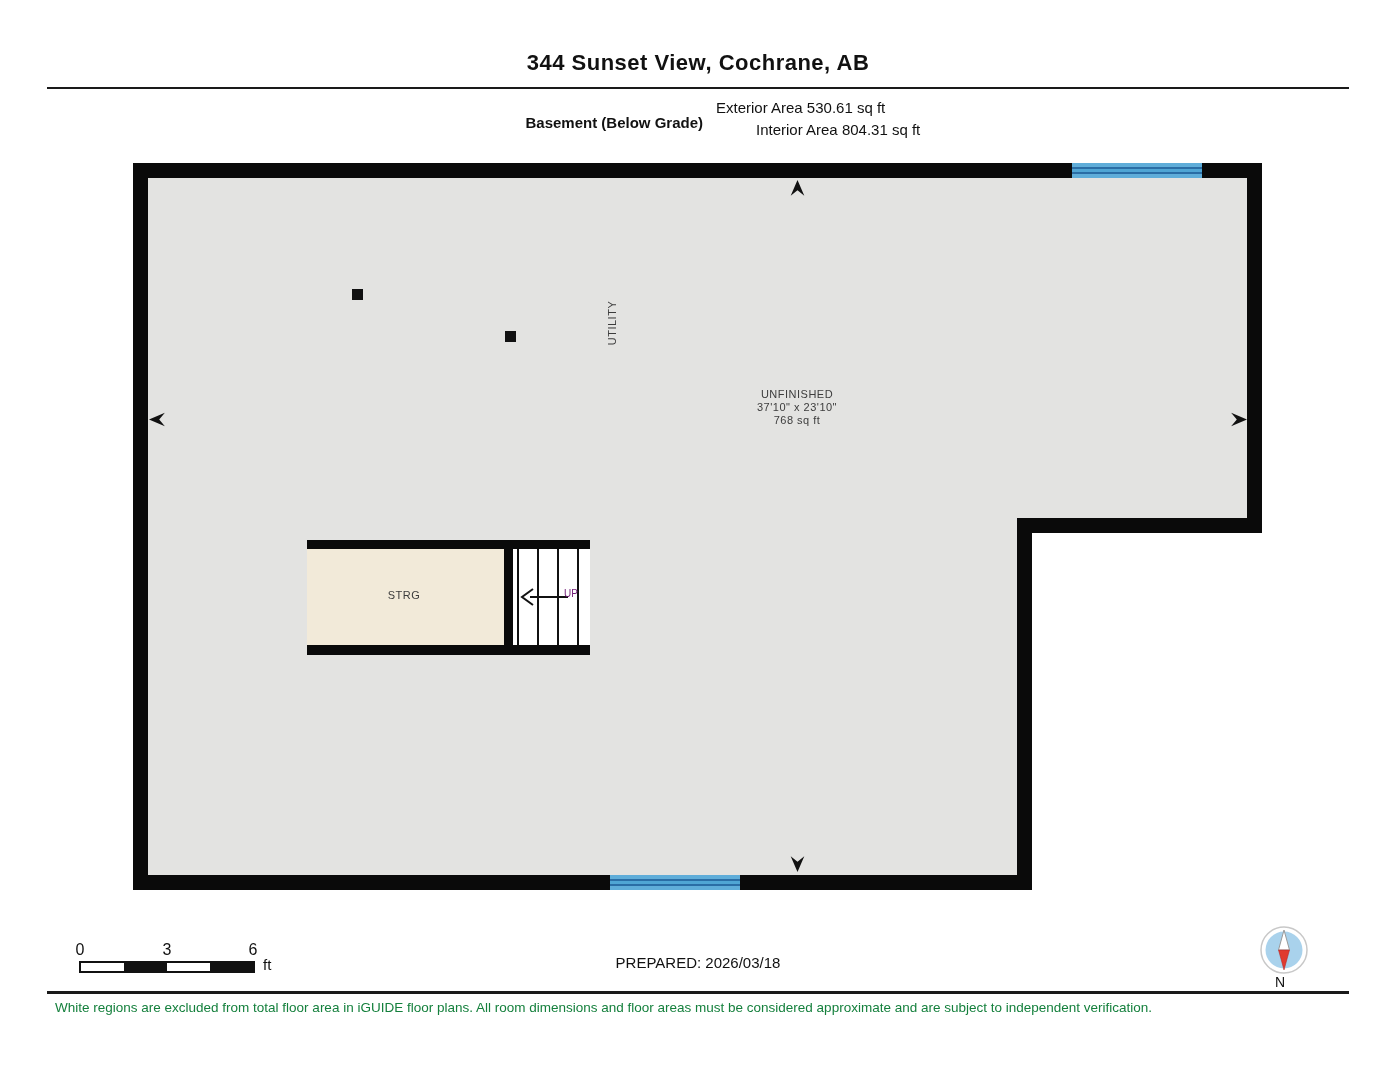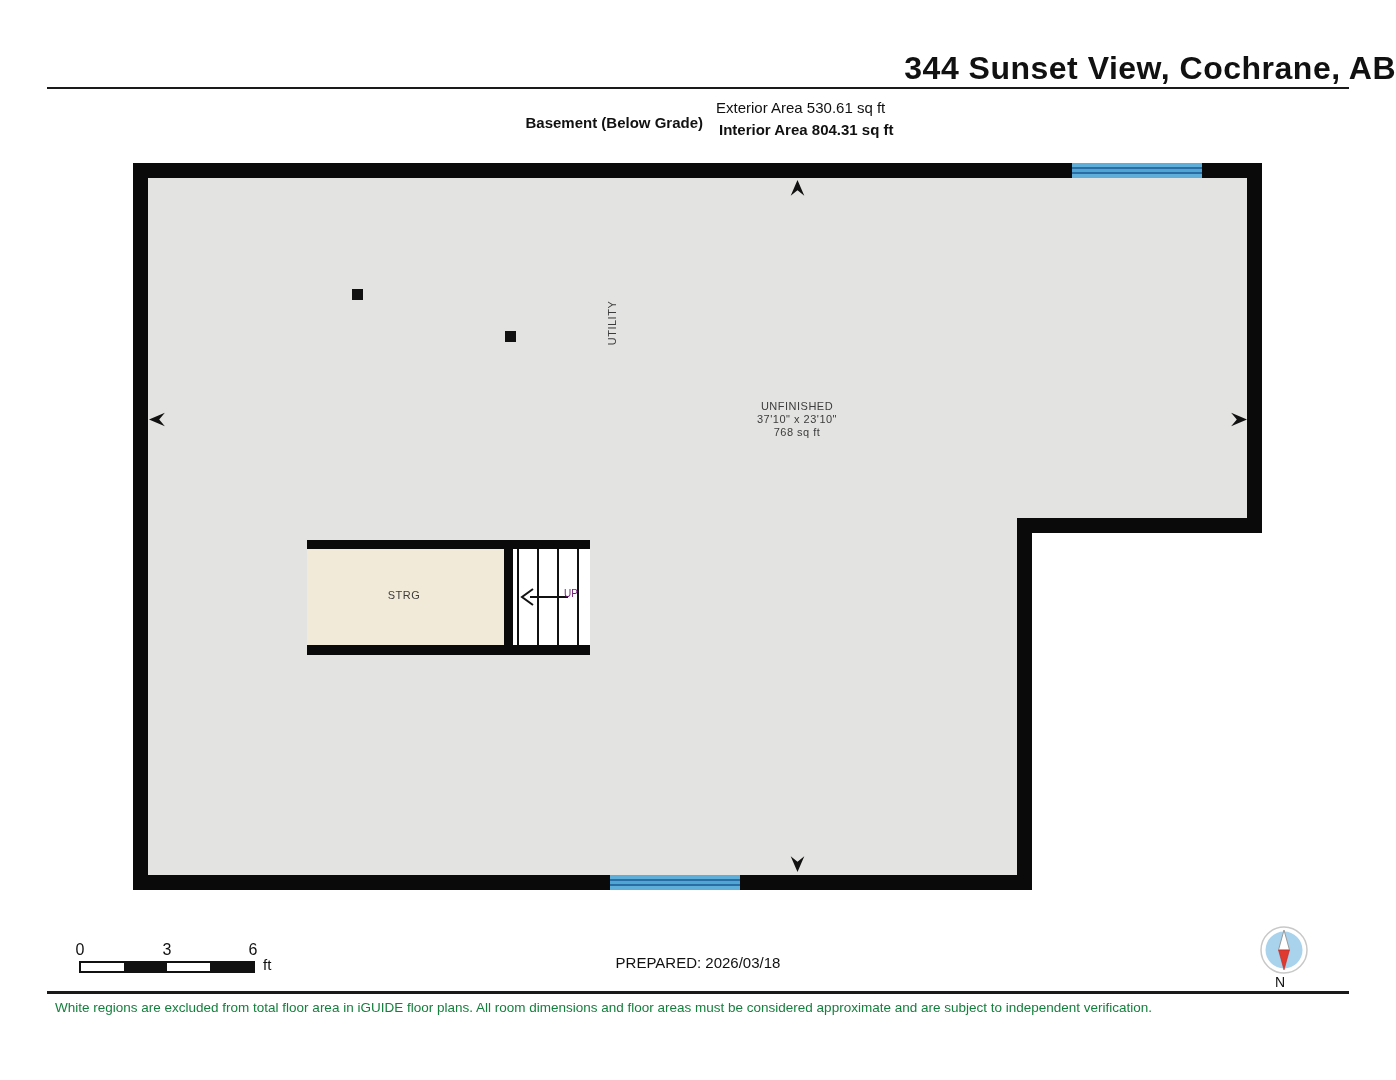--- a/index.html
+++ b/index.html
@@ -1,24 +1,24 @@
 <!DOCTYPE html>
 <html><head>
 <meta charset="utf-8">
 <style>
   html,body{margin:0;padding:0;background:#ffffff;}
   body{width:1396px;height:1080px;position:relative;overflow:hidden;
        font-family:"Liberation Sans", sans-serif;color:#111;}
   .abs{position:absolute;}
   
-  .title{left:0;top:50px;width:1396px;text-align:right;font-size:32px;font-weight:bold;letter-spacing:.5px;}
+  .title{left:0;top:50px;width:1396px;text-align:center;font-size:22px;font-weight:bold;letter-spacing:.5px;}
   .hr-top{left:47px;top:87px;width:1302px;height:2px;background:#1a1a1a;}
   .floor-label{left:330px;top:99px;width:373px;text-align:right;font-size:15px;font-weight:bold;margin-top:15px;}
   .area-line1{left:716px;top:99px;font-size:15px;}
-  .area-line2{left:719px;top:121px;font-size:15px;font-weight:bold;}
+  .area-line2{left:756px;top:121px;font-size:15px;}
   
   .interior{background:#e3e3e1;}
   .int-a{left:148px;top:178px;width:1099px;height:342px;}
   .int-b{left:148px;top:178px;width:869px;height:699px;}
   
   .wall{background:#0a0a0a;}
   .w-left{left:133px;top:163px;width:15px;height:727px;}
   .w-top{left:133px;top:163px;width:1129px;height:15px;}
   .w-right-up{left:1247px;top:163px;width:15px;height:370px;}
   .w-notch{left:1017px;top:518px;width:245px;height:15px;}
@@ -36,21 +36,21 @@
   .post-2{left:505px;top:331px;}
   
   .dim-arrow{width:17px;height:15px;}
   .a-up{left:789px;top:181px;transform:rotate(90deg);}
   .a-down{left:789px;top:856px;transform:rotate(-90deg);}
   .a-left{left:149px;top:412px;}
   .a-right{left:1230px;top:412px;transform:rotate(180deg);}
   
   .room-label{font-size:11px;color:#3c3c3c;letter-spacing:.5px;}
   .utility{left:552px;top:317px;width:120px;text-align:center;transform:rotate(-90deg);transform-origin:center;}
-  .unfinished{left:697px;top:400px;width:200px;text-align:center;line-height:13px;}
+  .unfinished{left:697px;top:388px;width:200px;text-align:center;line-height:13px;}
   
   .s-top{left:307px;top:540px;width:283px;height:9px;}
   .s-bottom{left:307px;top:645px;width:283px;height:10px;}
   .strg-fill{left:307px;top:549px;width:197px;height:96px;background:#f2ead9;}
   .s-divider{left:504px;top:549px;width:9px;height:96px;}
   .stairs-bg{left:513px;top:549px;width:77px;height:96px;background:#ffffff;}
   .tread{width:2px;height:96px;background:#111;top:549px;}
   .t1{left:517px;} .t2{left:537px;} .t3{left:557px;} .t4{left:577px;}
   .strg-label{left:354px;top:589px;width:100px;text-align:center;}
   .up-arrow{left:518px;top:585px;}

